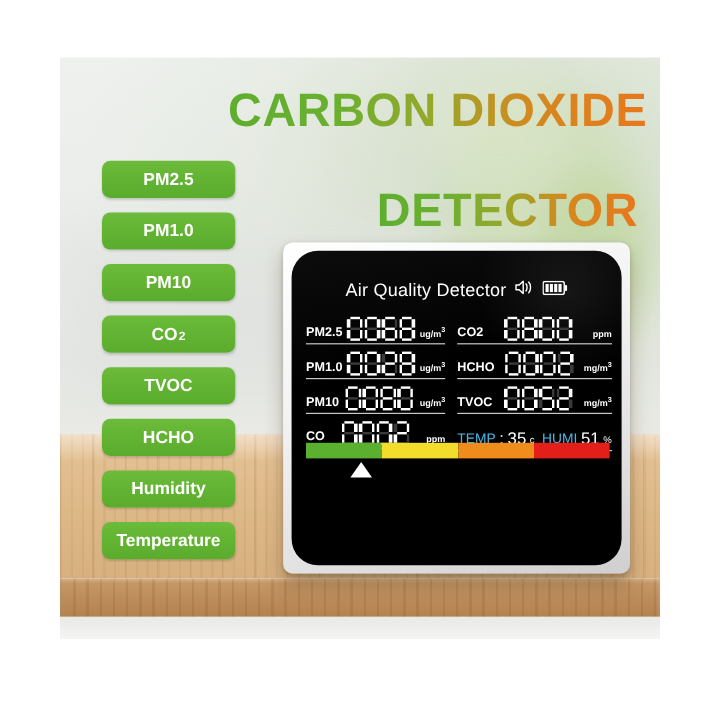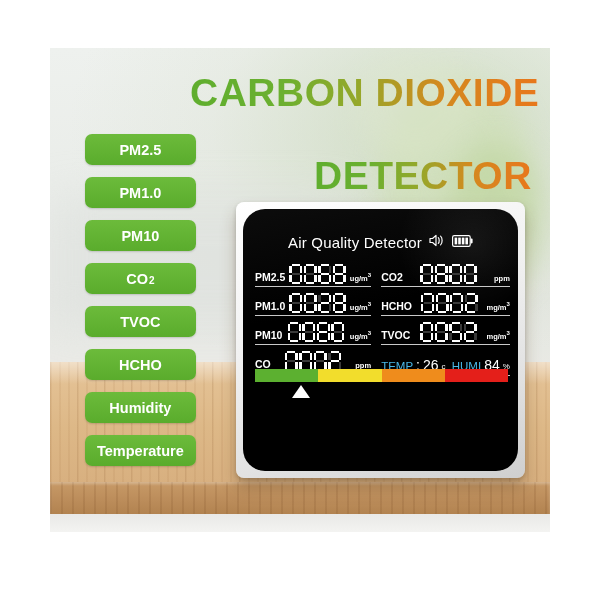--- a/index.html
+++ b/index.html
@@ -513,24 +513,24 @@
                     <i class="sg-e"></i>
                     <i class="sg-f off"></i>
                     <i class="sg-g"></i>
                   </div>
                 </div>
                 <div class="unit">mg/m<sup>3</sup></div>
               </div>
               <div class="th">
                 <span>TEMP</span>
                 <span class="big">:</span>
-                <span class="big">26</span>
+                <span class="big">35</span>
                 <span class="sm">c</span>
                 <span>&nbsp;HUMI</span>
-                <span class="big">84</span>
+                <span class="big">51</span>
                 <span class="sm">%</span>
               </div>
             </div>
         </div>
 
         <div class="bar" id="quality-bar">
             <span style="background: rgb(92, 176, 48);"></span>
             <span style="background: rgb(242, 221, 44);"></span>
             <span style="background: rgb(239, 140, 28);"></span>
             <span style="background: rgb(228, 31, 26);"></span>

